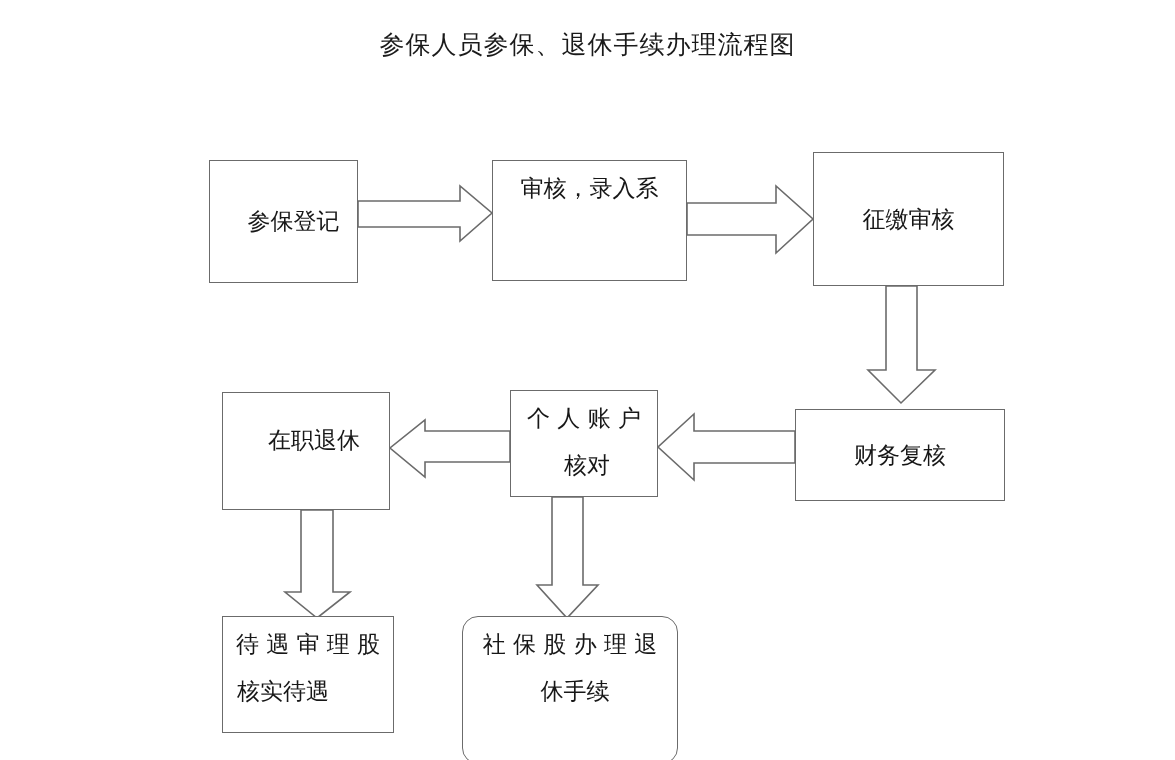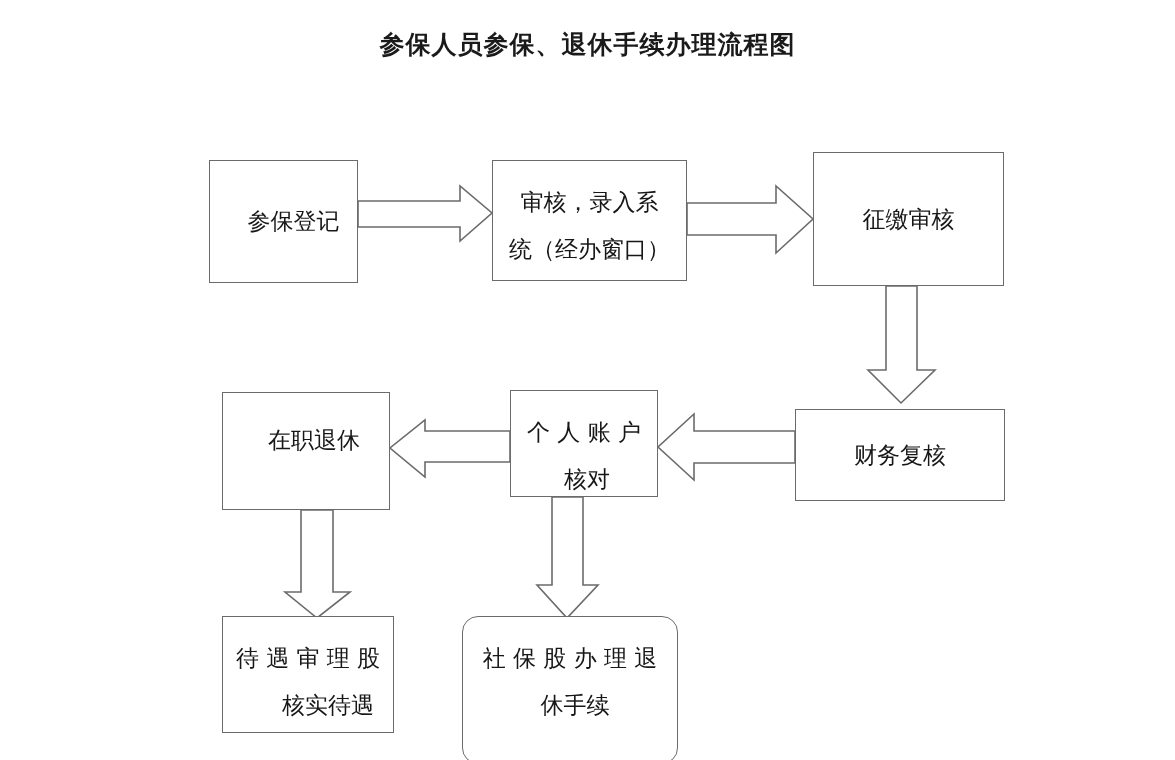--- a/index.html
+++ b/index.html
@@ -17,21 +17,21 @@
     background: #ffffff;
     overflow: hidden;
   }
   .title {
     position: absolute;
     left: 0;
     top: 28px;
     width: 1175px;
     text-align: center;
     font-size: 25px;
-    font-weight: bold;
+    font-weight: normal;
     color: #1a1a1a;
     letter-spacing: 1px;
     font-family: "DejaVu Sans", "Liberation Sans", sans-serif;
   }
   .node {
     position: absolute;
     box-sizing: border-box;
     border: 1.6px solid #6b6b6b;
     background: #ffffff;
     color: #171717;
@@ -40,21 +40,21 @@
     display: flex;
     align-items: center;
     justify-content: center;
     text-align: center;
     font-family: "DejaVu Sans", "Liberation Sans", sans-serif;
   }
   .node .lbl { display: block; width: 100%; padding: 0 6px; }
   .node .lbl .l1, .node .lbl .l2 { display: block; white-space: pre; }
 
   
-  .node.align-top    { align-items: flex-start; padding-top: 18px; }
+  .node.align-top    { align-items: flex-start; padding-top: 4px; }
   .node.align-bottom { align-items: center; padding-bottom: 22px; padding-left: 16px; }
 
   svg.arrows {
     position: absolute;
     left: 0; top: 0;
     width: 1175px;
     height: 760px;
     pointer-events: none;
   }
   svg.arrows polygon {
@@ -90,21 +90,20 @@
 
   <div class="node" style="left:209px; top:160px; width:149px; height:123px;padding-left:20px;">
     <span class="lbl">
       <span class="l1">参保登记</span>
     </span>
   </div>
 
   <div class="node align-top" style="left:492px; top:160px; width:195px; height:121px;">
     <span class="lbl">
       <span class="l1">审核，录入系</span>
-      <span class="l2">统（经办窗口）</span>
     </span>
   </div>
 
   <div class="node" style="left:813px; top:152px; width:191px; height:134px;">
     <span class="lbl">
       <span class="l1">征缴审核</span>
     </span>
   </div>
 
   <div class="node" style="left:795px; top:409px; width:210px; height:92px;">
@@ -122,21 +121,21 @@
 
   <div class="node align-bottom" style="left:222px; top:392px; width:168px; height:118px;">
     <span class="lbl">
       <span class="l1">在职退休</span>
     </span>
   </div>
 
   <div class="node align-top" style="left:222px; top:616px; width:172px; height:117px;">
     <span class="lbl">
       <span class="l1">待 遇 审 理 股</span>
-      <span class="l2" style="text-align:left; padding-left:8px;margin-left:45px;">核实待遇</span>
+      <span class="l2" style="text-align:left; padding-left:8px;">核实待遇</span>
     </span>
   </div>
 
   <div class="node align-top" style="left:462px; top:616px; width:216px; height:148px;border-radius:16px;">
     <span class="lbl">
       <span class="l1">社 保 股 办 理 退</span>
       <span class="l2" style="text-align:center; padding-left:10px;">休手续</span>
     </span>
   </div>
 

